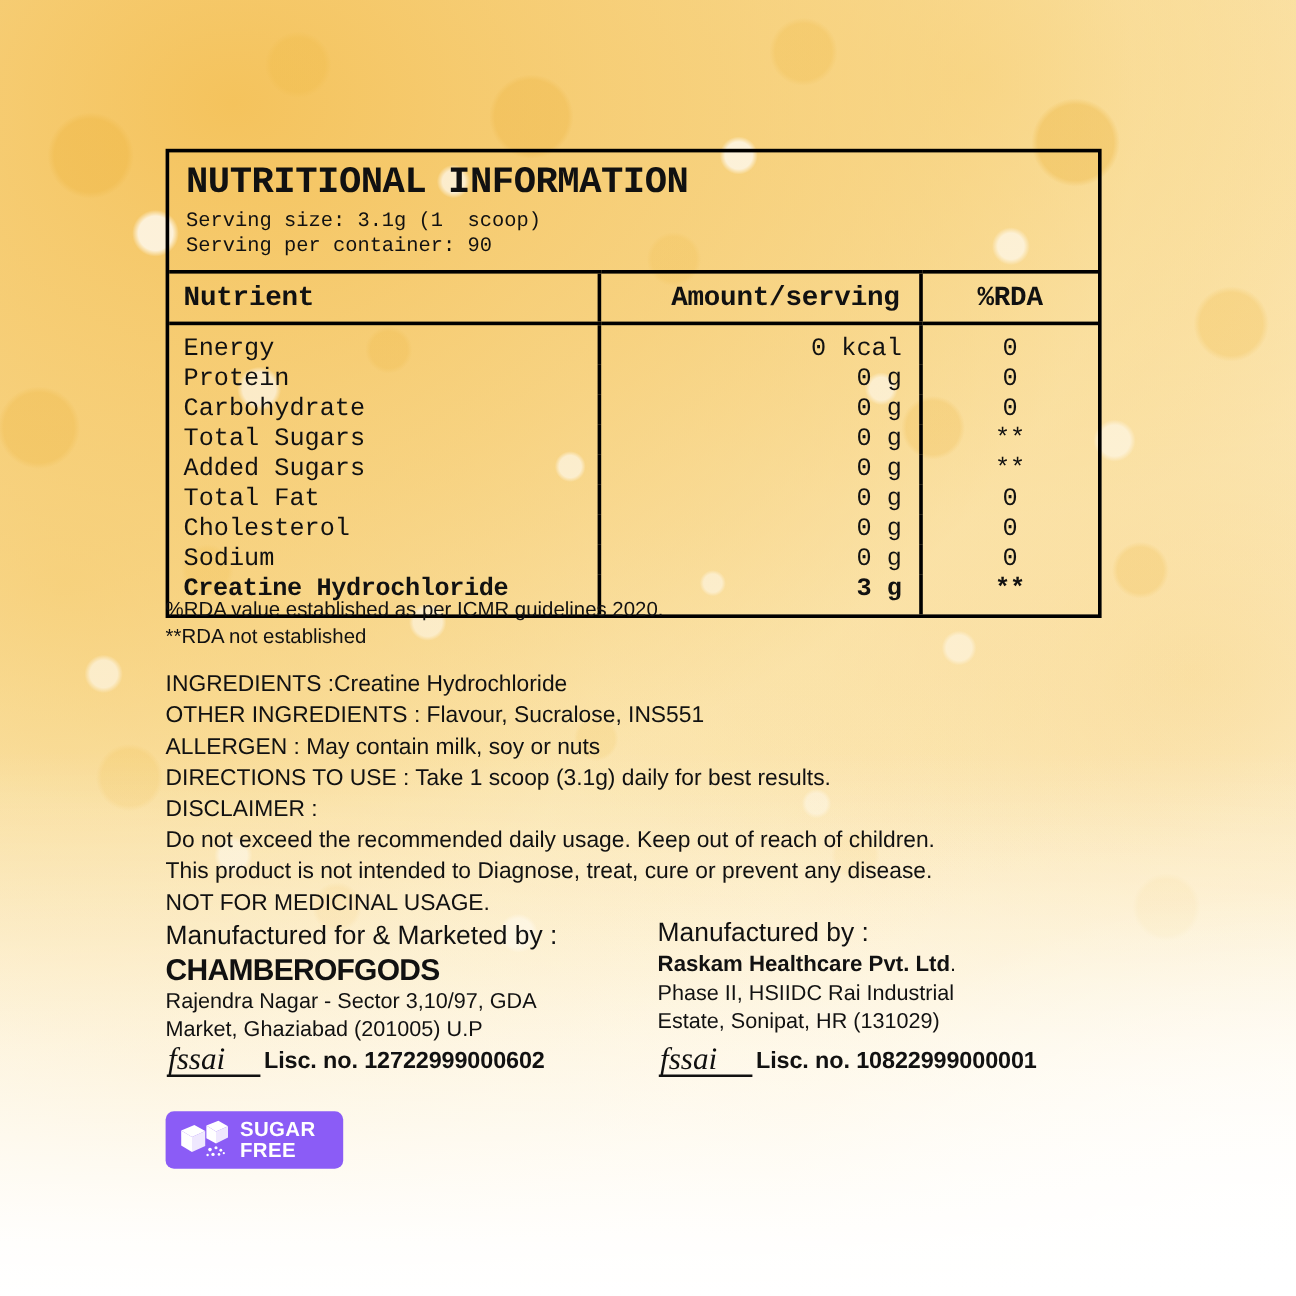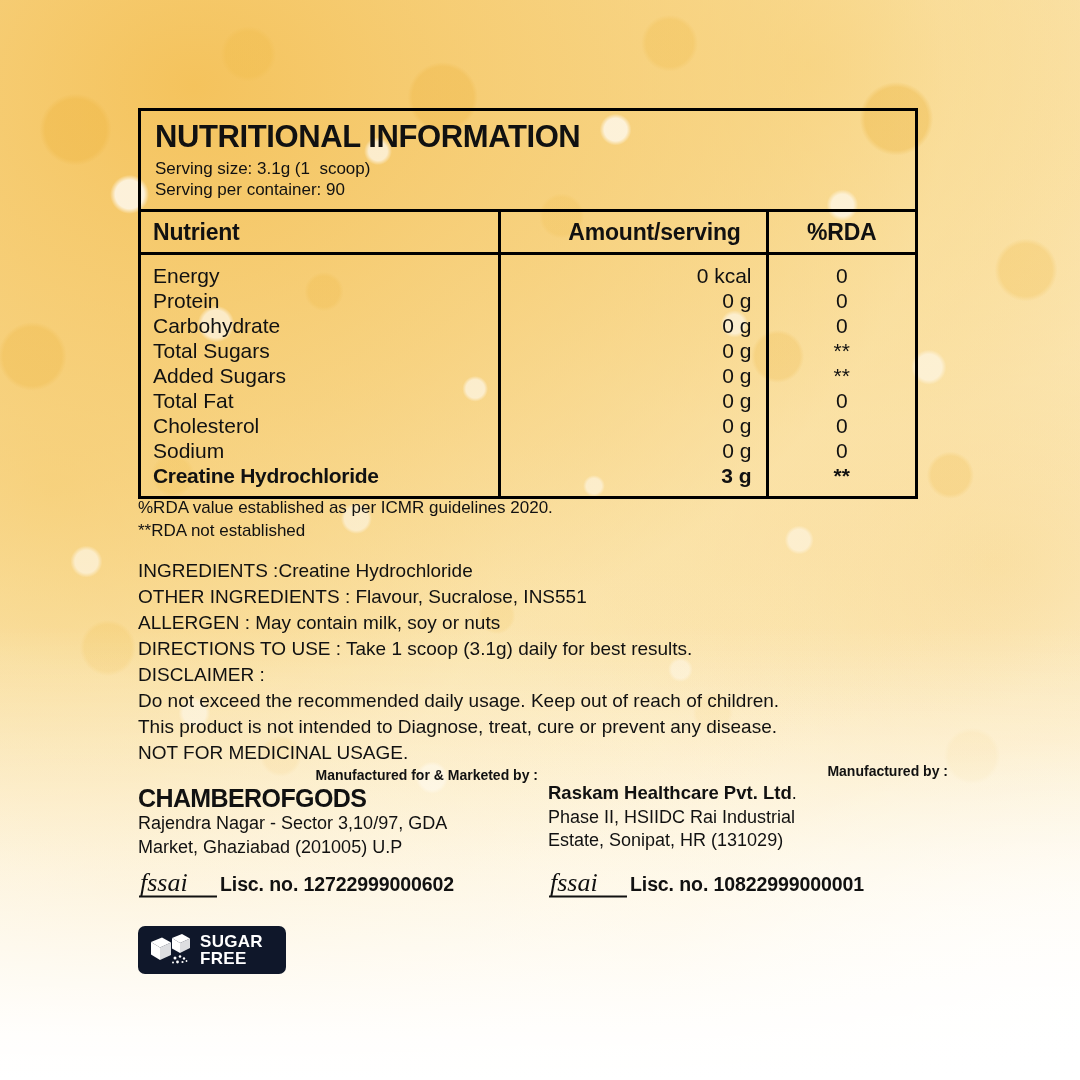--- a/index.html
+++ b/index.html
@@ -87,24 +87,25 @@
     position: relative;
     z-index: 1;
     width: 1080px;
     height: 1080px;
   }
 
   
   .panel {
     position: absolute;
     left: 138px;
-    top: 108px;
+    top: 124px;
     width: 780px;
     border: 3px solid #000;
     box-sizing: border-box;
+    font-family: Liberation Mono, monospace;
   }
   .panel-head {
     padding: 10px 14px 8px 14px;
   }
   .panel-title {
     font-size: 31px;
     font-weight: bold;
     letter-spacing: -0.4px;
     line-height: 1.05;
     margin-bottom: 4px;
@@ -185,21 +186,21 @@
     line-height: 1.3;
   }
   .mfg-right {
     position: absolute;
     left: 548px;
     top: 762px;
     width: 400px;
     font-size: 18px;
     line-height: 1.33;
   }
-  .mfg-label { font-weight: bold; font-size: 14px; text-align: right; }
+  .mfg-label { font-weight: normal; font-size: 22px; }
   .brand {
     font-weight: bold;
     font-size: 25px;
     letter-spacing: -0.6px;
     line-height: 1.12;
     transform: scaleX(1.0);
   }
   .mfg-name { font-weight: bold; font-size: 18.5px; }
   .mfg-addr { font-size: 18px; }
 
@@ -219,21 +220,21 @@
     white-space: nowrap;
   }
 
   
   .sugarfree {
     position: absolute;
     left: 138px;
     top: 926px;
     width: 148px;
     height: 48px;
-    background: #0f172a;
+    background: #8b5cf6;
     border-radius: 7px;
     display: flex;
     align-items: center;
     gap: 8px;
     padding: 0 10px;
     box-sizing: border-box;
   }
   .sf-text {
     color: #fff;
     font-weight: bold;

